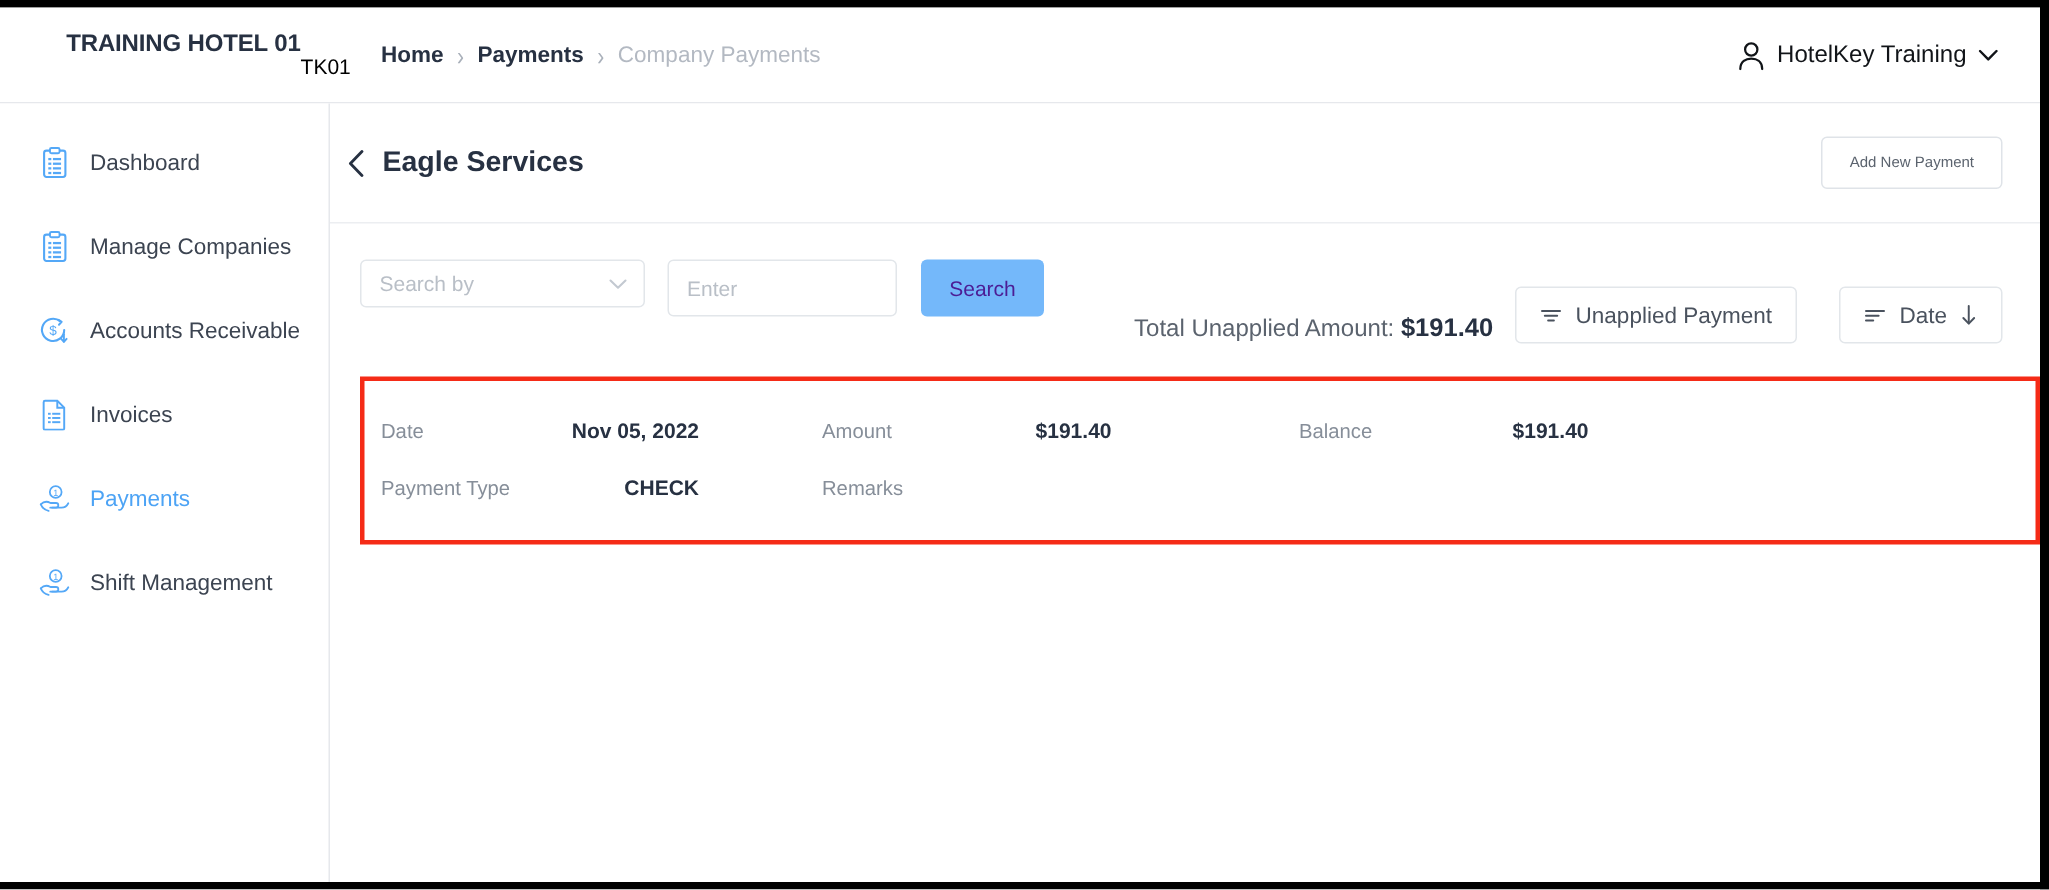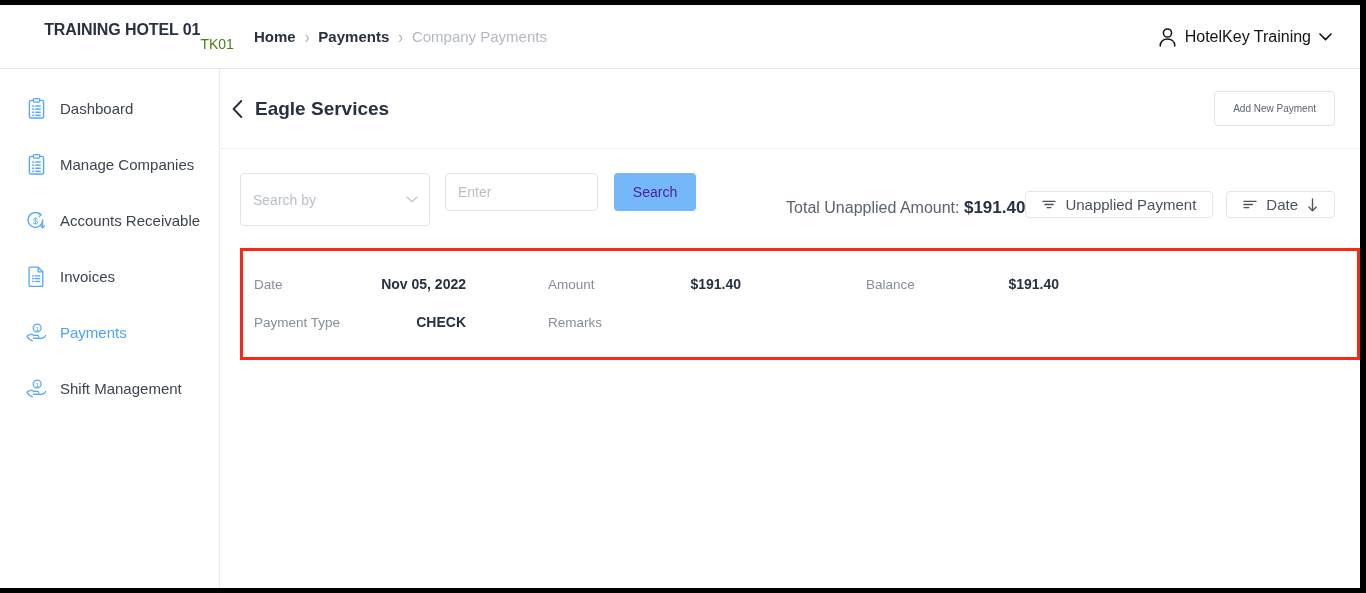--- a/index.html
+++ b/index.html
@@ -45,21 +45,21 @@
   }
   .hotel-name {
     font-size: 16px;
     font-weight: bold;
     color: #273142;
     letter-spacing: -0.1px;
     white-space: nowrap;
   }
   .hotel-code {
     font-size: 14px;
-    color: #4d7c0f;
+    color: #000000;
     margin-top: 15px;
   }
 
   .breadcrumb {
     display: flex;
     align-items: center;
     margin-left: 34px;
     font-size: 15px;
     gap: 9px;
   }
@@ -160,21 +160,21 @@
 
   
   .filter-row {
     display: flex;
     align-items: flex-start;
     padding: 24px 25px 0 20px;
   }
   .select-box {
     position: relative;
     width: 190px;
-    height: 53px;
+    height: 32px;
     border: 1px solid #e2e6ea;
     border-radius: 4px;
     background: #ffffff;
     display: flex;
     align-items: center;
     padding: 0 12px;
     cursor: pointer;
   }
   .select-text {
     font-size: 14px;
@@ -228,29 +228,30 @@
 
   .sort-row {
     display: flex;
     gap: 13px;
     margin-top: 18px;
   }
   .chip {
     border: 1px solid #e2e6ea;
     border-radius: 4px;
     background: #ffffff;
-    height: 27px;
+    height: 38px;
     display: flex;
     align-items: center;
     gap: 9px;
     padding: 0 16px;
     font-size: 15px;
     color: #4a525e;
     cursor: pointer;
     white-space: nowrap;
+    margin-left: 15px;
   }
   .filter-glyph { width: 14px; height: 11px; flex: 0 0 14px; }
   .arrow-down-glyph { width: 11px; height: 14px; }
 
   
   .card-wrap {
     margin: 22px 0 0 20px;
     width: 1120px;
     border: 3px solid #f52b17;
     background: #ffffff;

